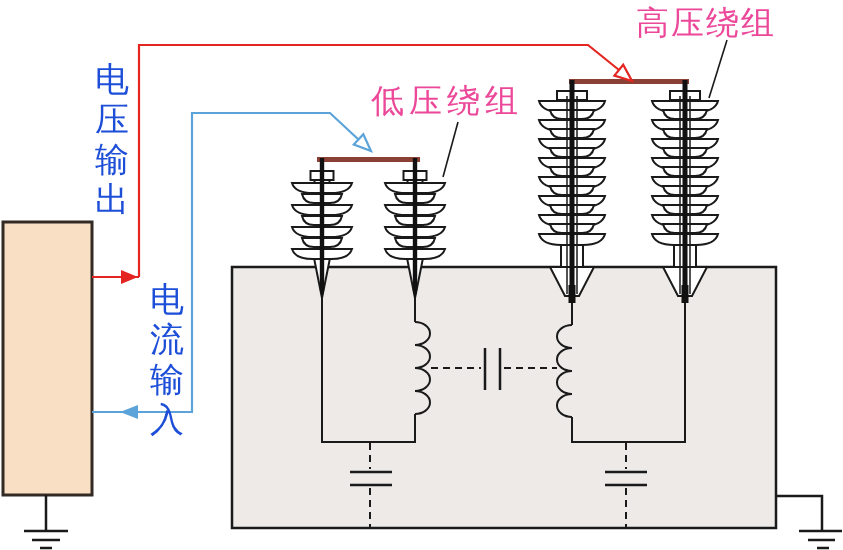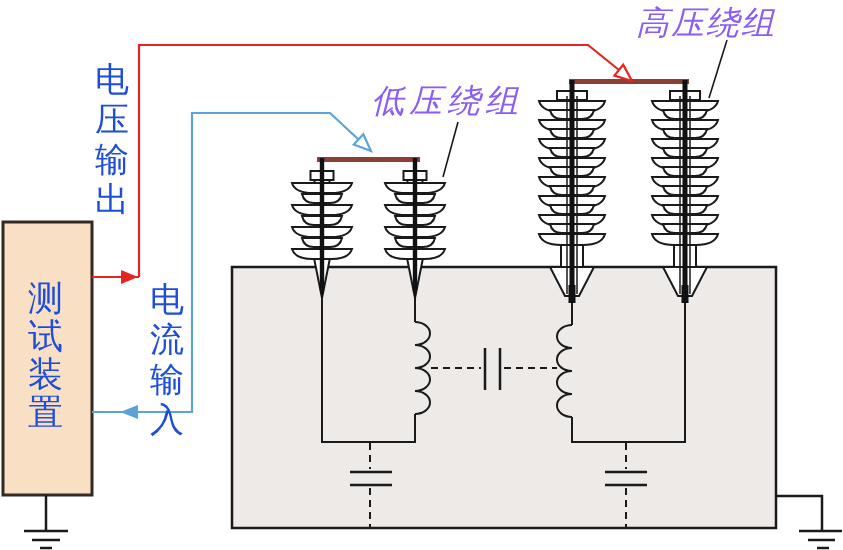--- a/index.html
+++ b/index.html
@@ -1,19 +1,19 @@
 <!DOCTYPE html>
 <html><head>
 <meta charset="utf-8">
 <style>
   html,body{margin:0;padding:0;background:#fff;}
   .stage{position:relative;width:843px;height:550px;background:#fff;overflow:hidden;
          font-family:"Liberation Serif","DejaVu Serif",serif;}
   .stage svg{position:absolute;left:0;top:0;}
-  .label{position:absolute;color:#8b5cf6;white-space:nowrap;font-style:italic;}
+  .label{position:absolute;color:#ec4899;white-space:nowrap;}
   .vlabel{position:absolute;width:40px;color:#1d4ed8;text-align:left;
           font-size:34px;line-height:40px;word-break:break-all;white-space:normal;}
   .lbl-voltage-output{left:95px;top:60px;}
   .lbl-current-input{left:150px;top:243px;margin-top:37px;}
   .lbl-device{left:28px;top:280px;font-size:35px;line-height:38px;}
   .lbl-lv{left:371px;top:79px;font-size:33px;letter-spacing:5px;}
   .lbl-hv{left:636px;top:1px;font-size:33px;letter-spacing:2px;}
   .solid{fill:none;stroke:#1a1a1a;stroke-width:2;}
   .solid25{fill:none;stroke:#1a1a1a;stroke-width:2.5;}
   .dashed{fill:none;stroke:#1a1a1a;stroke-width:2;stroke-dasharray:7 5;}
@@ -168,19 +168,18 @@
   <g fill="none" stroke-width="2.2" stroke="#5ba3d9">
     <path d="M92 412H192V113H330L359 140"></path>
     <polygon points="120,412 138,405 138,419" stroke="none" fill="#5ba3d9"></polygon>
     <polygon points="371,151 353.8,144.6 363.3,134.3" fill="#fff"></polygon>
   </g>
 
   <path class="thin" d="M458 122L443 177"></path>
   <path class="thin" d="M727 40L709 98"></path>
 </svg>
 
-<div class="vlabel lbl-device">测试装置</div>
 <div class="vlabel lbl-voltage-output">电压输出</div>
 <div class="vlabel lbl-current-input">电流输入</div>
 <div class="label lbl-lv">低压绕组</div>
 <div class="label lbl-hv">高压绕组</div>
 
 </div>
 
 </body></html>

